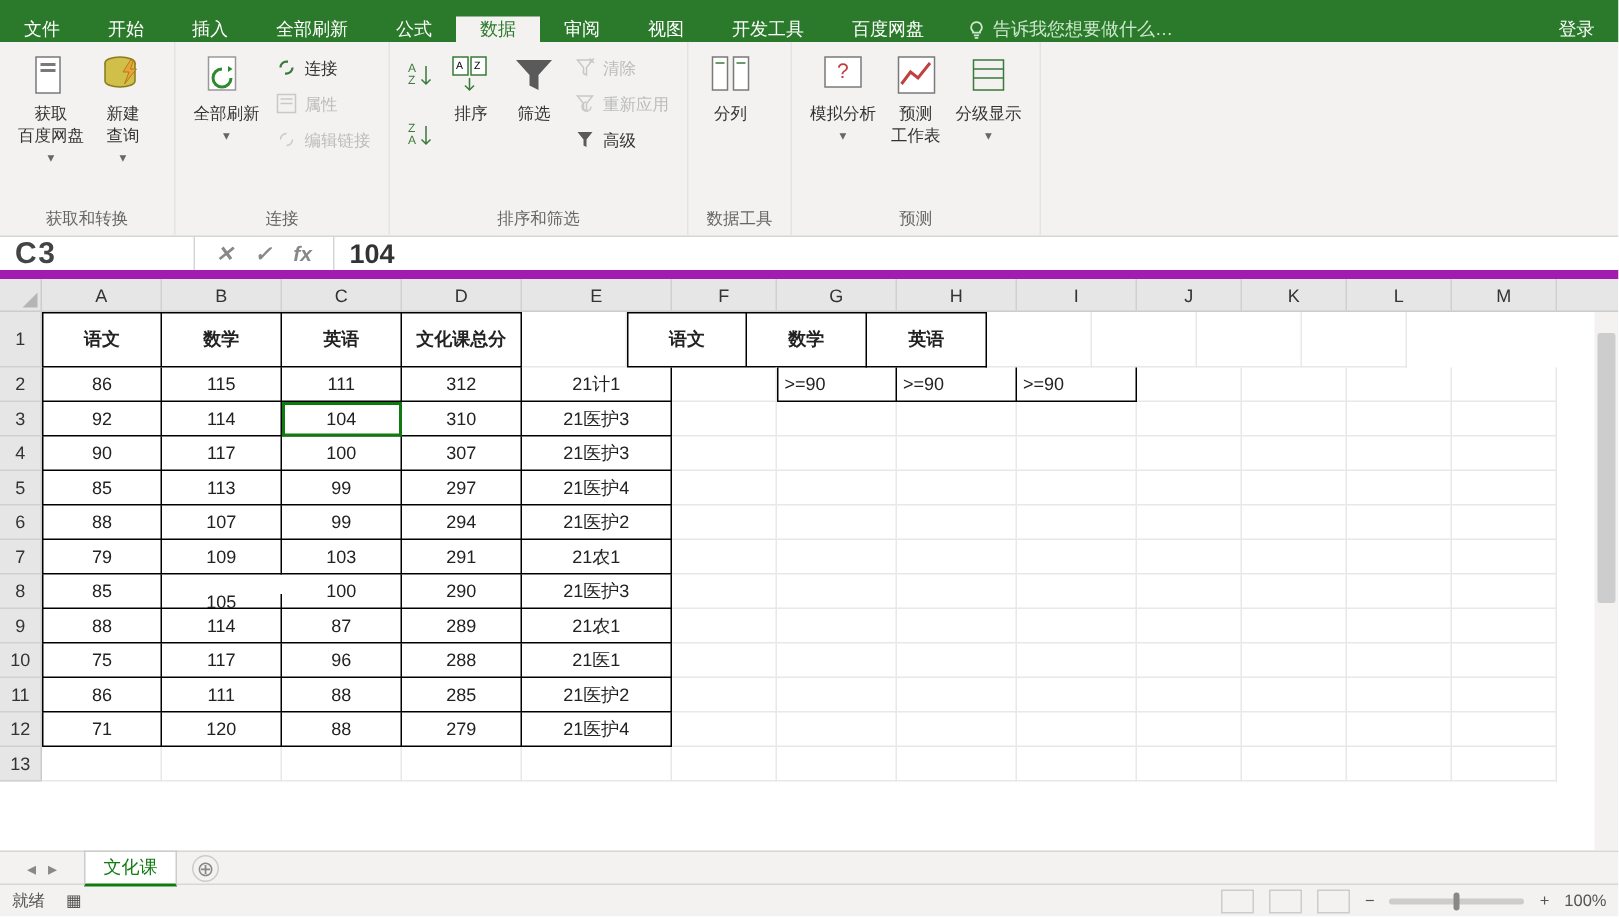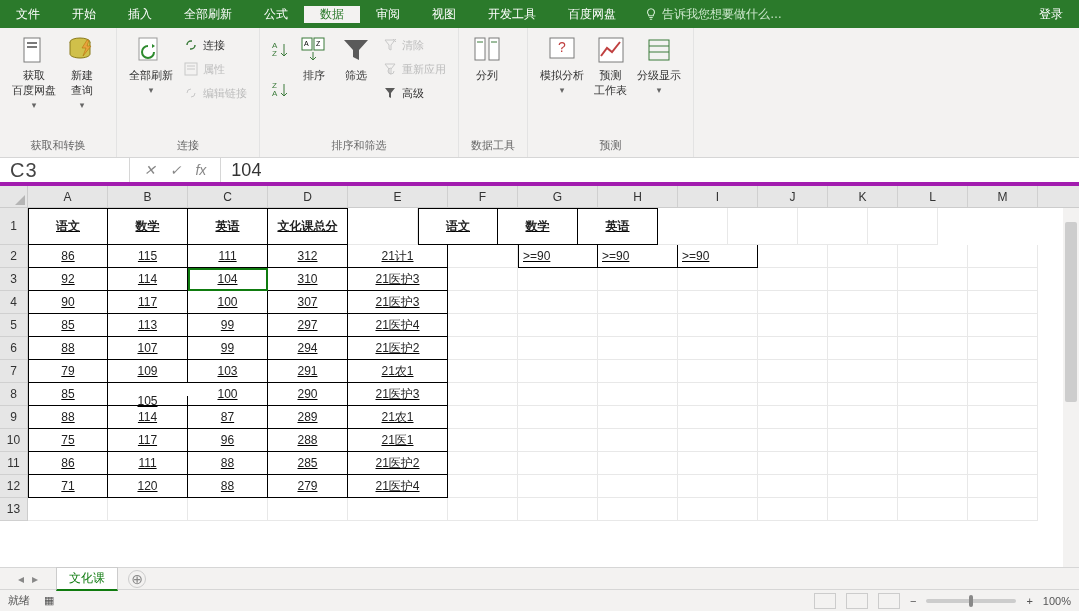--- a/index.html
+++ b/index.html
@@ -1,55 +1,55 @@
 <!DOCTYPE html>
 <html><head>
   <meta charset="utf-8">
   <style>
     * { margin: 0; padding: 0; box-sizing: border-box; font-family: "Microsoft YaHei", sans-serif; }
     body { width: 1079px; height: 611px; overflow: hidden; background: #fff; }
 
     
-    .menubar { background: #2b7a2b; height: 28px; display: flex; align-items: center; color: #fff; font-size: 12px; }
+    .menubar { background: #2b7a2b; height: 28px; display: flex; align-items: flex-end; color: #fff; font-size: 12px; }
     .menu-item { padding: 0 16px; display: flex; align-items: center; cursor: pointer; }
     .menu-item.active { background: #f3f2f1; color: #2b7a2b; }
     .menu-tell { color: #cde8cd; display: flex; align-items: center; gap: 4px; padding: 0 12px; }
     .menu-right { margin-left: auto; padding: 0 16px; display: flex; align-items: center; }
     .bulb { width: 14px; height: 14px; }
 
     
     .ribbon { background: #f3f2f1; height: 130px; border-bottom: 1px solid #d6d6d6; display: flex; }
     .rgroup { display: flex; flex-direction: column; align-items: center; border-right: 1px solid #e3e3e3; padding: 4px 10px 2px; }
     .rgroup-body { flex: 1; display: flex; align-items: flex-start; gap: 6px; }
     .rgroup-label { font-size: 11px; color: #666; padding: 2px 0; }
     .big-btn { display: flex; flex-direction: column; align-items: center; justify-content: center; font-size: 11px; color: #333; gap: 2px; text-align: center; padding: 2px; cursor: pointer; }
     .big-btn .ico { width: 32px; height: 32px; }
     .small-btn { display: flex; align-items: center; gap: 4px; font-size: 11px; color: #333; cursor: pointer; padding: 1px 2px; }
     .small-btn.disabled { color: #bcbcbc; }
     .small-btn .ico { width: 16px; height: 16px; }
     .col { display: flex; flex-direction: column; gap: 6px; padding-top: 4px; }
     .dd { font-size: 9px; color: #666; }
 
     
-    .fbar { display: flex; align-items: center; height: 28px; border-bottom: 4px solid #a21caf; font-size: 14px; color: #444; }
+    .fbar { display: flex; align-items: center; height: 28px; border-bottom: 6px solid #a21caf; font-size: 14px; color: #444; font-weight: bold; }
     .namebox { width: 130px; padding: 0 10px; border-right: 1px solid #d6d6d6; height: 100%; display: flex; align-items: center; font-size: 20px; letter-spacing: 1px; }
     .fbox-btns { display: flex; gap: 14px; padding: 0 14px; border-right: 1px solid #d6d6d6; height: 100%; align-items: center; }
     .fbox-btns span { font-size: 14px; color: #888; cursor: pointer; font-style: italic; }
     .fvalue { padding: 0 10px; font-size: 18px; color: #333; }
 
     
     .sheet-area { position: relative; height: calc(611px - 28px - 130px - 28px - 22px - 22px); overflow: hidden; }
     .cornersel { position: absolute; left: 0; top: 0; width: 28px; height: 22px; background: #e6e6e6; border-right: 1px solid #ccc; border-bottom: 1px solid #ccc; }
     .cornersel::after { content: ""; position: absolute; right: 2px; bottom: 2px; width: 0; height: 0; border-left: 10px solid transparent; border-bottom: 10px solid #b5b5b5; }
     .colheads { position: absolute; left: 28px; top: 0; right: 0; height: 22px; display: flex; background: #e6e6e6; border-bottom: 1px solid #ccc; }
     .ch { border-right: 1px solid #d0d0d0; text-align: center; font-size: 12px; color: #333; line-height: 22px; }
     .rowheads { position: absolute; left: 0; top: 22px; width: 28px; background: #e6e6e6; border-right: 1px solid #ccc; }
     .rh { height: 23px; border-bottom: 1px solid #d0d0d0; text-align: center; font-size: 12px; color: #333; line-height: 23px; }
     .rh.head { height: 37px; line-height: 37px; }
-    .cells { position: absolute; left: 28px; top: 22px; right: 0; text-decoration: underline; }
+    .cells { position: absolute; left: 28px; top: 22px; right: 0; }
     .row { display: flex; height: 23px; }
     .row.head { height: 37px; }
     .cell { border-right: 1px solid #e8e8e8; border-bottom: 1px solid #e8e8e8; font-size: 12px; color: #222; display: flex; align-items: center; justify-content: center; }
     .cell.b { border: 1px solid #000; border-top: none; border-left: none; }
     .cell.bt { border-top: 1px solid #000; }
     .cell.bl { border-left: 1px solid #000; }
     .cell.hd { font-weight: bold; }
     .cell.active { outline: 2px solid #0f7b0f; outline-offset: -2px; position: relative; z-index: 2; }
     .cell.left { justify-content: flex-start; padding-left: 4px; }
 

